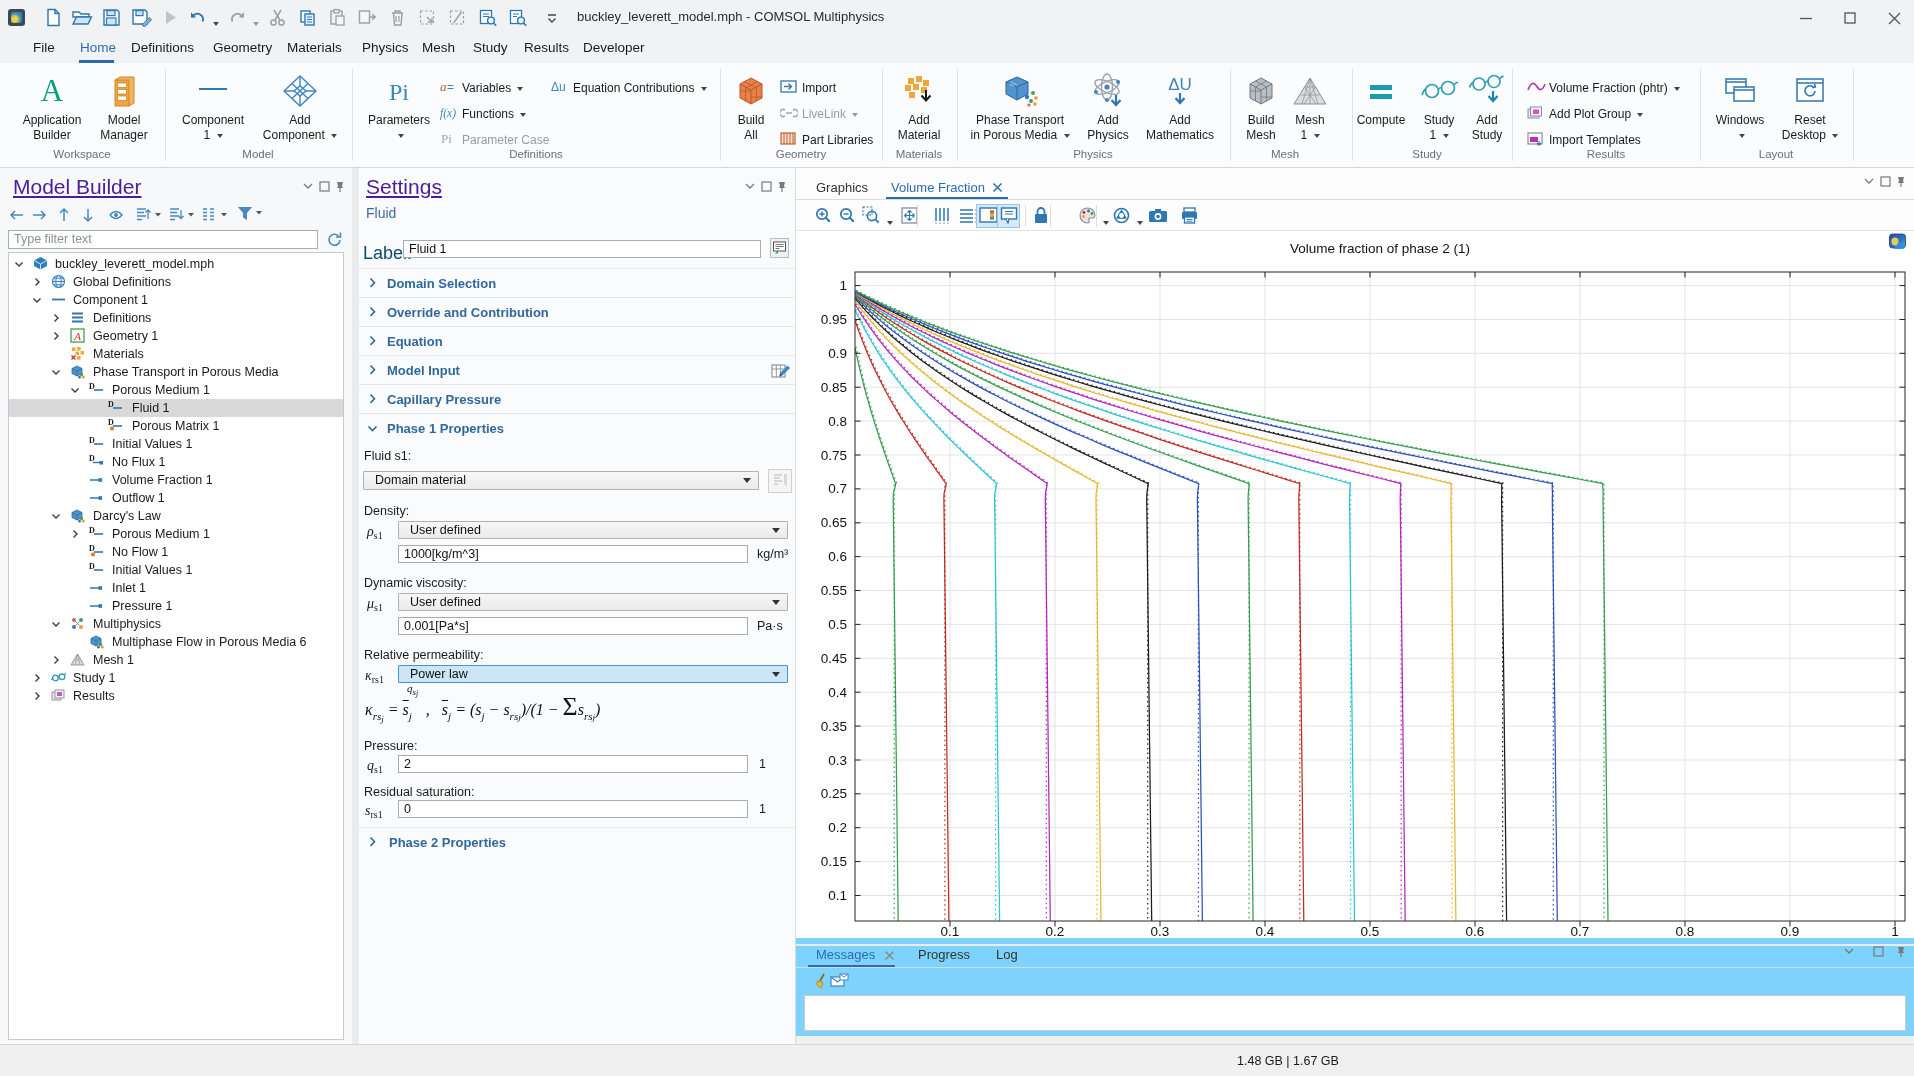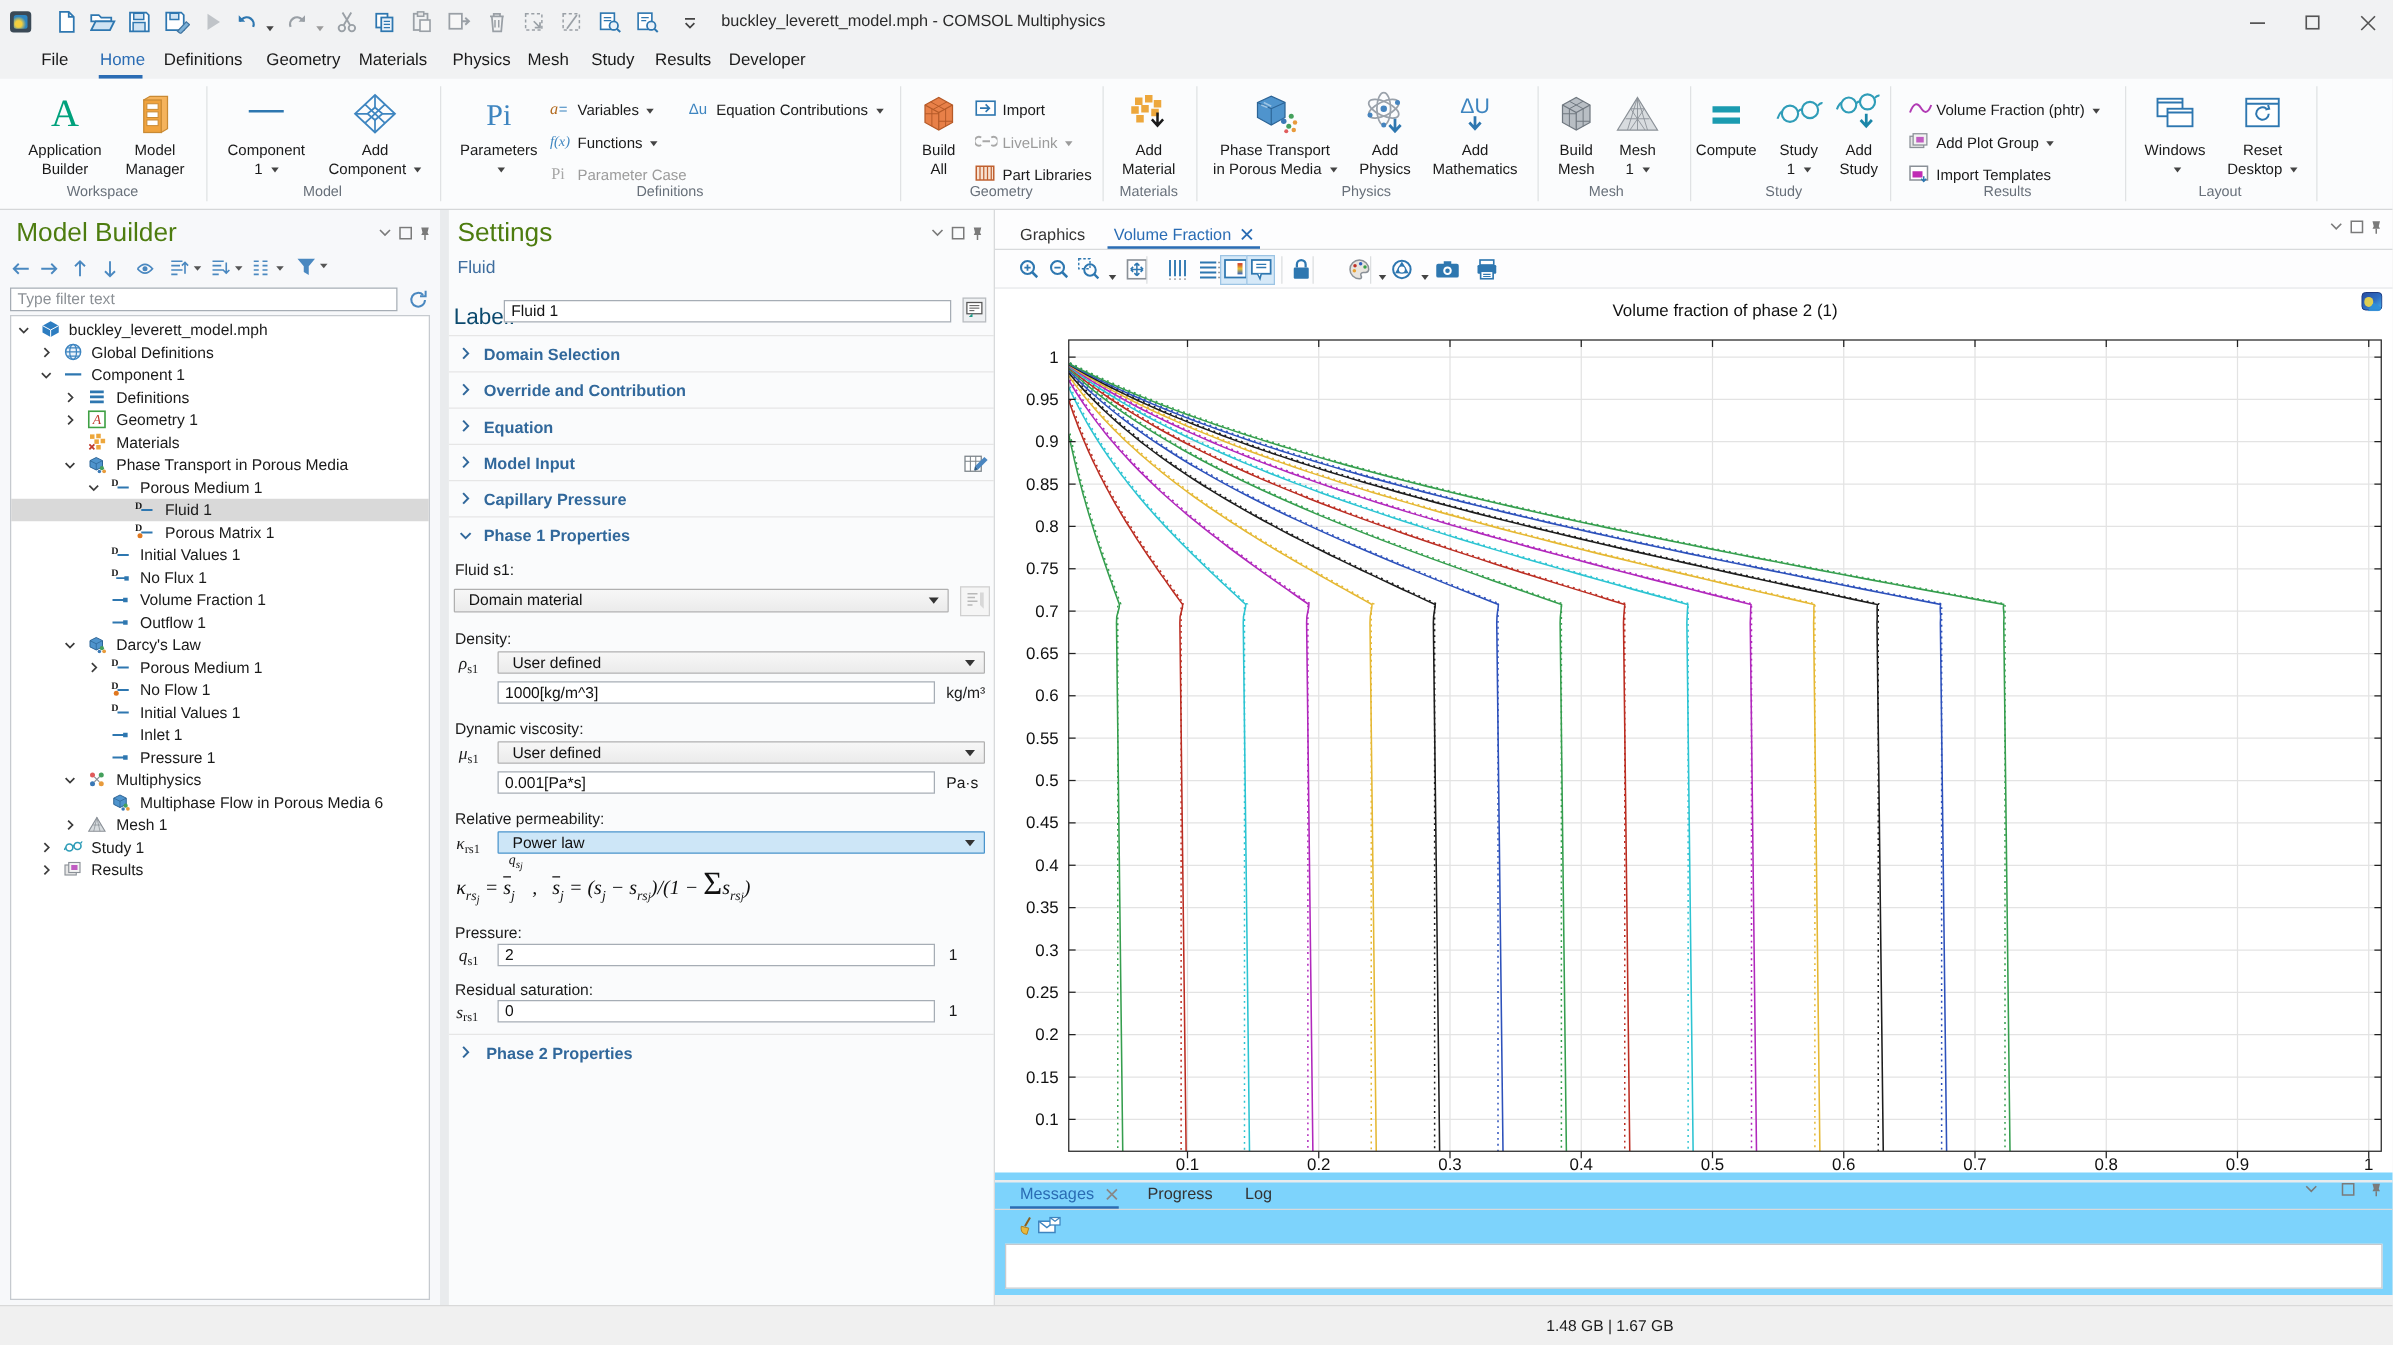--- a/index.html
+++ b/index.html
@@ -15,21 +15,21 @@
 .smallrow{position:absolute;font-size:12px;color:#1a1a1a;height:16px;line-height:16px;white-space:nowrap;}
 .gray{color:#9b9b9b;}
 .carat{display:inline-block;width:0;height:0;border-left:3.5px solid transparent;border-right:3.5px solid transparent;border-top:4px solid #444;vertical-align:middle;margin-left:3px;}
 .caratg{border-top-color:#9b9b9b;}
 
 #mbpanel{left:0;top:168px;width:352px;height:876px;background:#f7f8fa;}
 #stpanel{left:359px;top:168px;width:436px;height:876px;background:#fafbfc;}
 #grpanel{left:796px;top:168px;width:1118px;height:778px;background:#fdfdfe;}
 #msgpanel{left:796px;top:938px;width:1118px;height:98px;background:#7dd3fc;}
 #statusbar{left:0;top:1044px;width:1914px;height:32px;background:#f0f0f0;border-top:1px solid #d9d9d9;}
-.ptitle{font-size:21px;color:#4d7c0f;}
+.ptitle{font-size:21px;color:#4c1d95;text-decoration:underline;}
 .treerow{position:absolute;height:18px;line-height:18px;font-size:12.5px;color:#1a1a1a;white-space:nowrap;}
 .sechdr{font-size:13px;font-weight:bold;color:#31689b;}
 .seclbl{font-size:12.5px;color:#1a1a1a;}
 .tfield{position:absolute;background:#fff;border:1px solid #a6adb5;font-size:12.5px;color:#111;
  padding-left:5px;line-height:17px;}
 .ddown{position:absolute;background:linear-gradient(#f7f7f7,#ebebeb);border:1px solid #b0b0b0;
  font-size:12.5px;color:#111;padding-left:11px;line-height:18px;border-radius:1px;}
 .dcar{position:absolute;right:7px;top:7px;width:0;height:0;border-left:4px solid transparent;border-right:4px solid transparent;border-top:5px solid #333;}
 .unit{position:absolute;font-size:12.5px;color:#1a1a1a;}
 .sym{position:absolute;font-family:"Liberation Serif",serif;font-style:italic;font-size:14px;color:#1a1a1a;}

